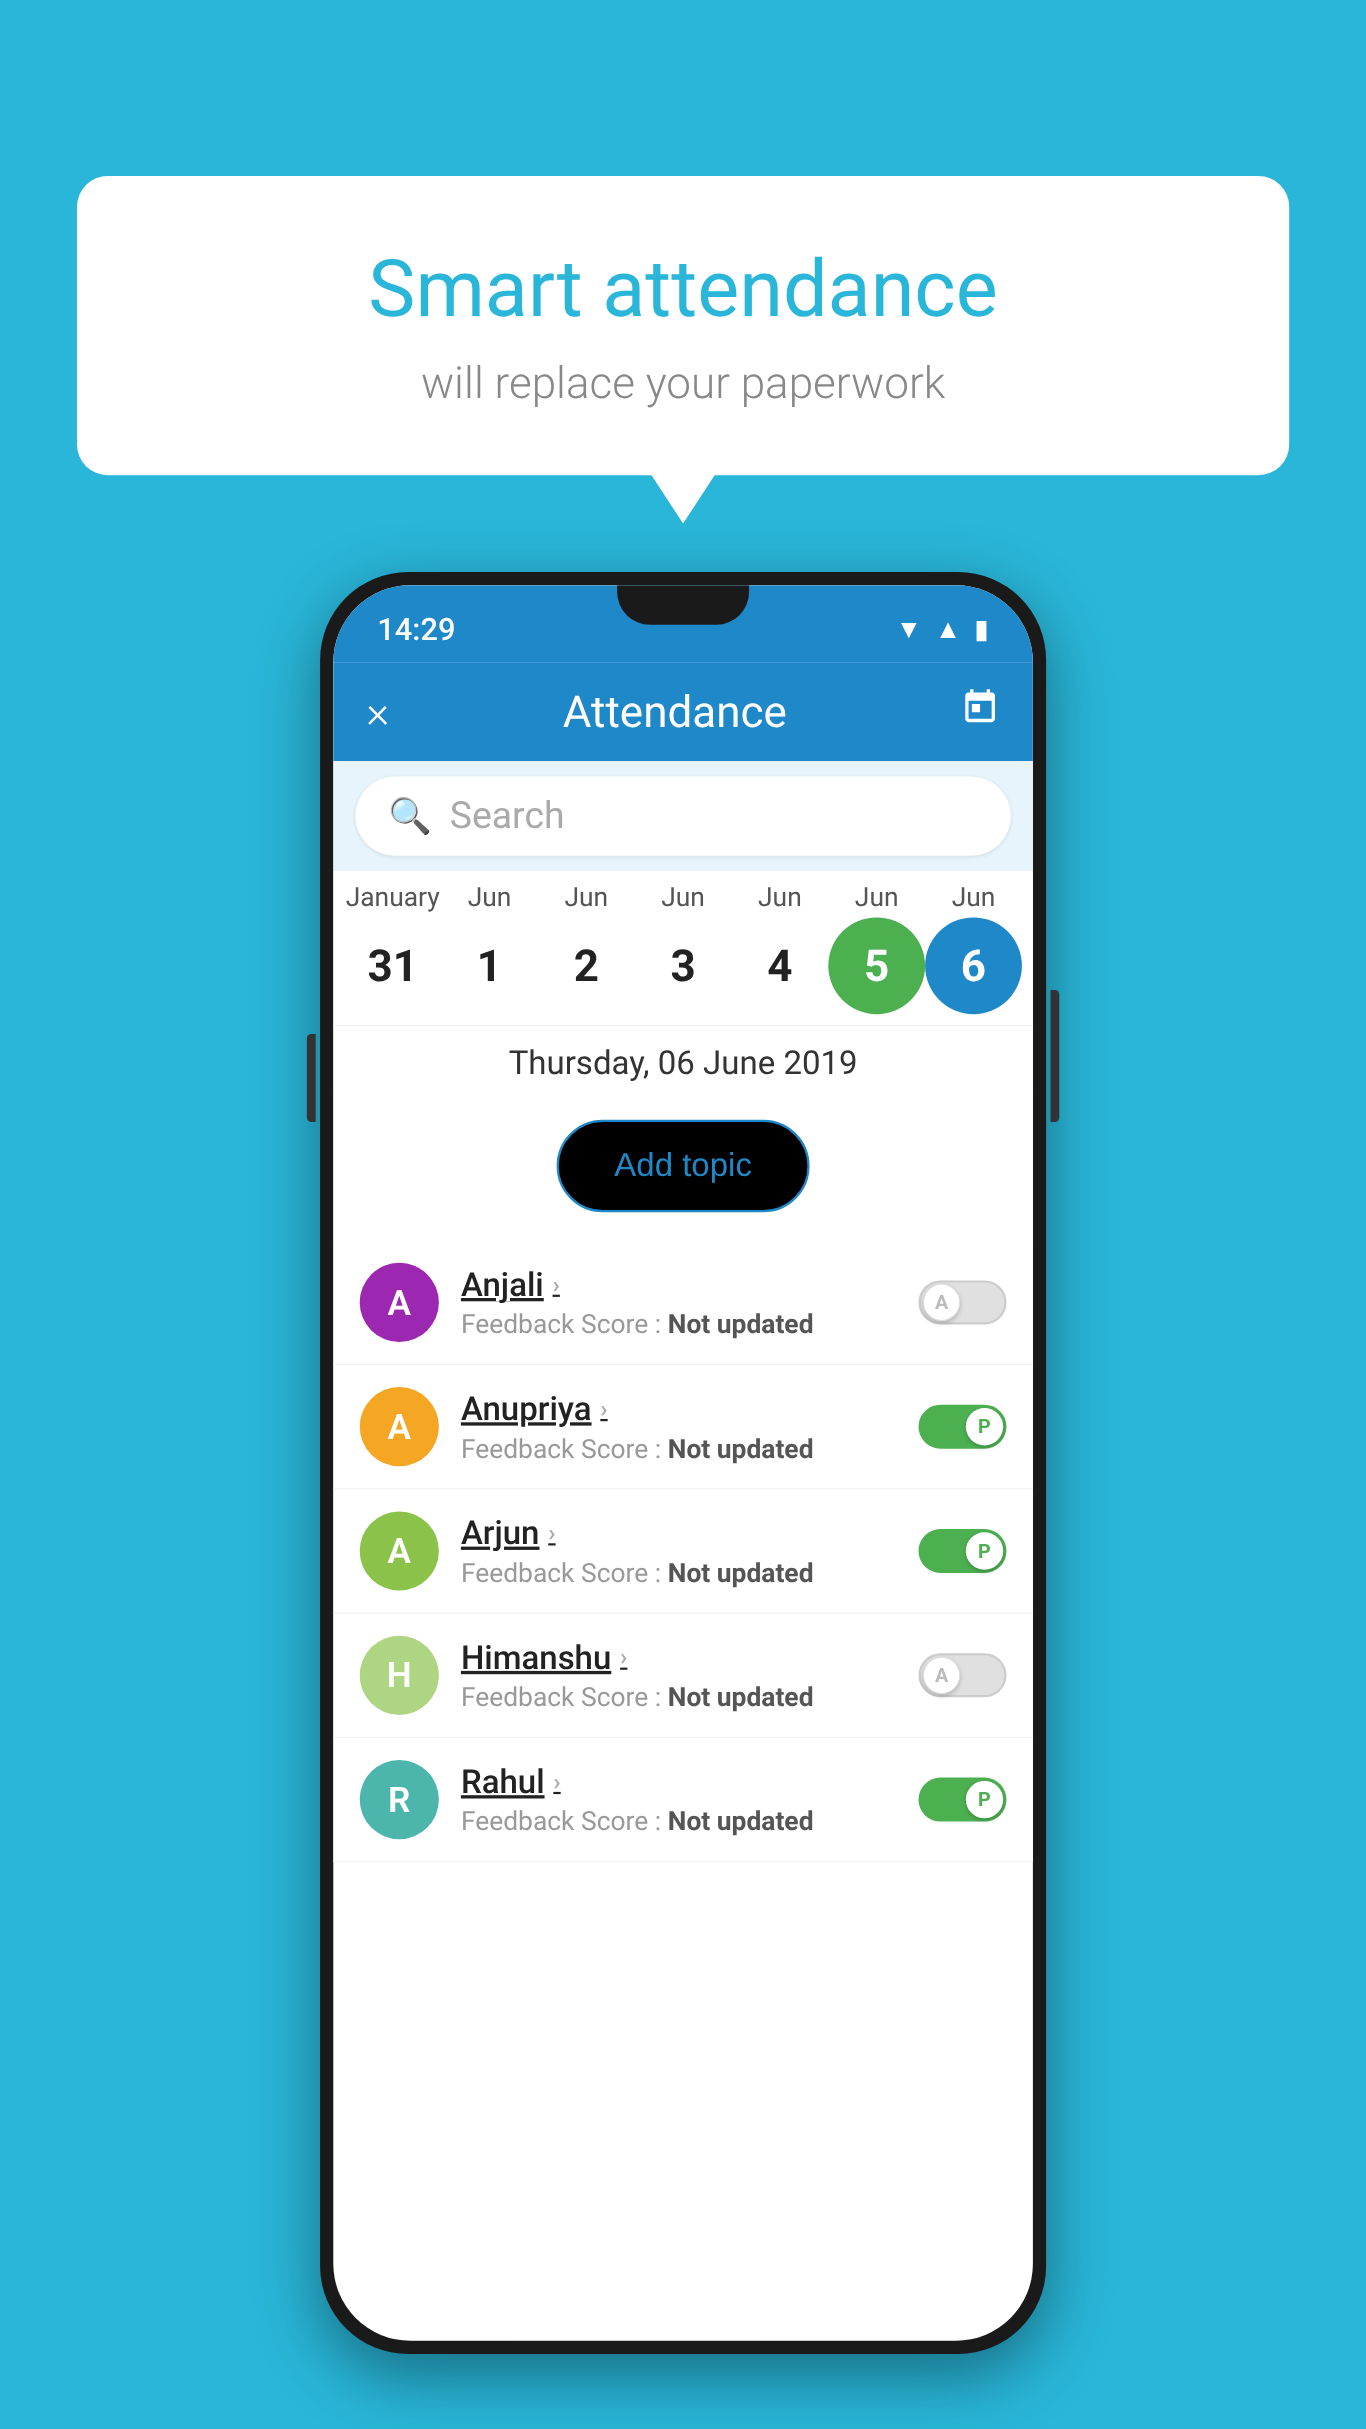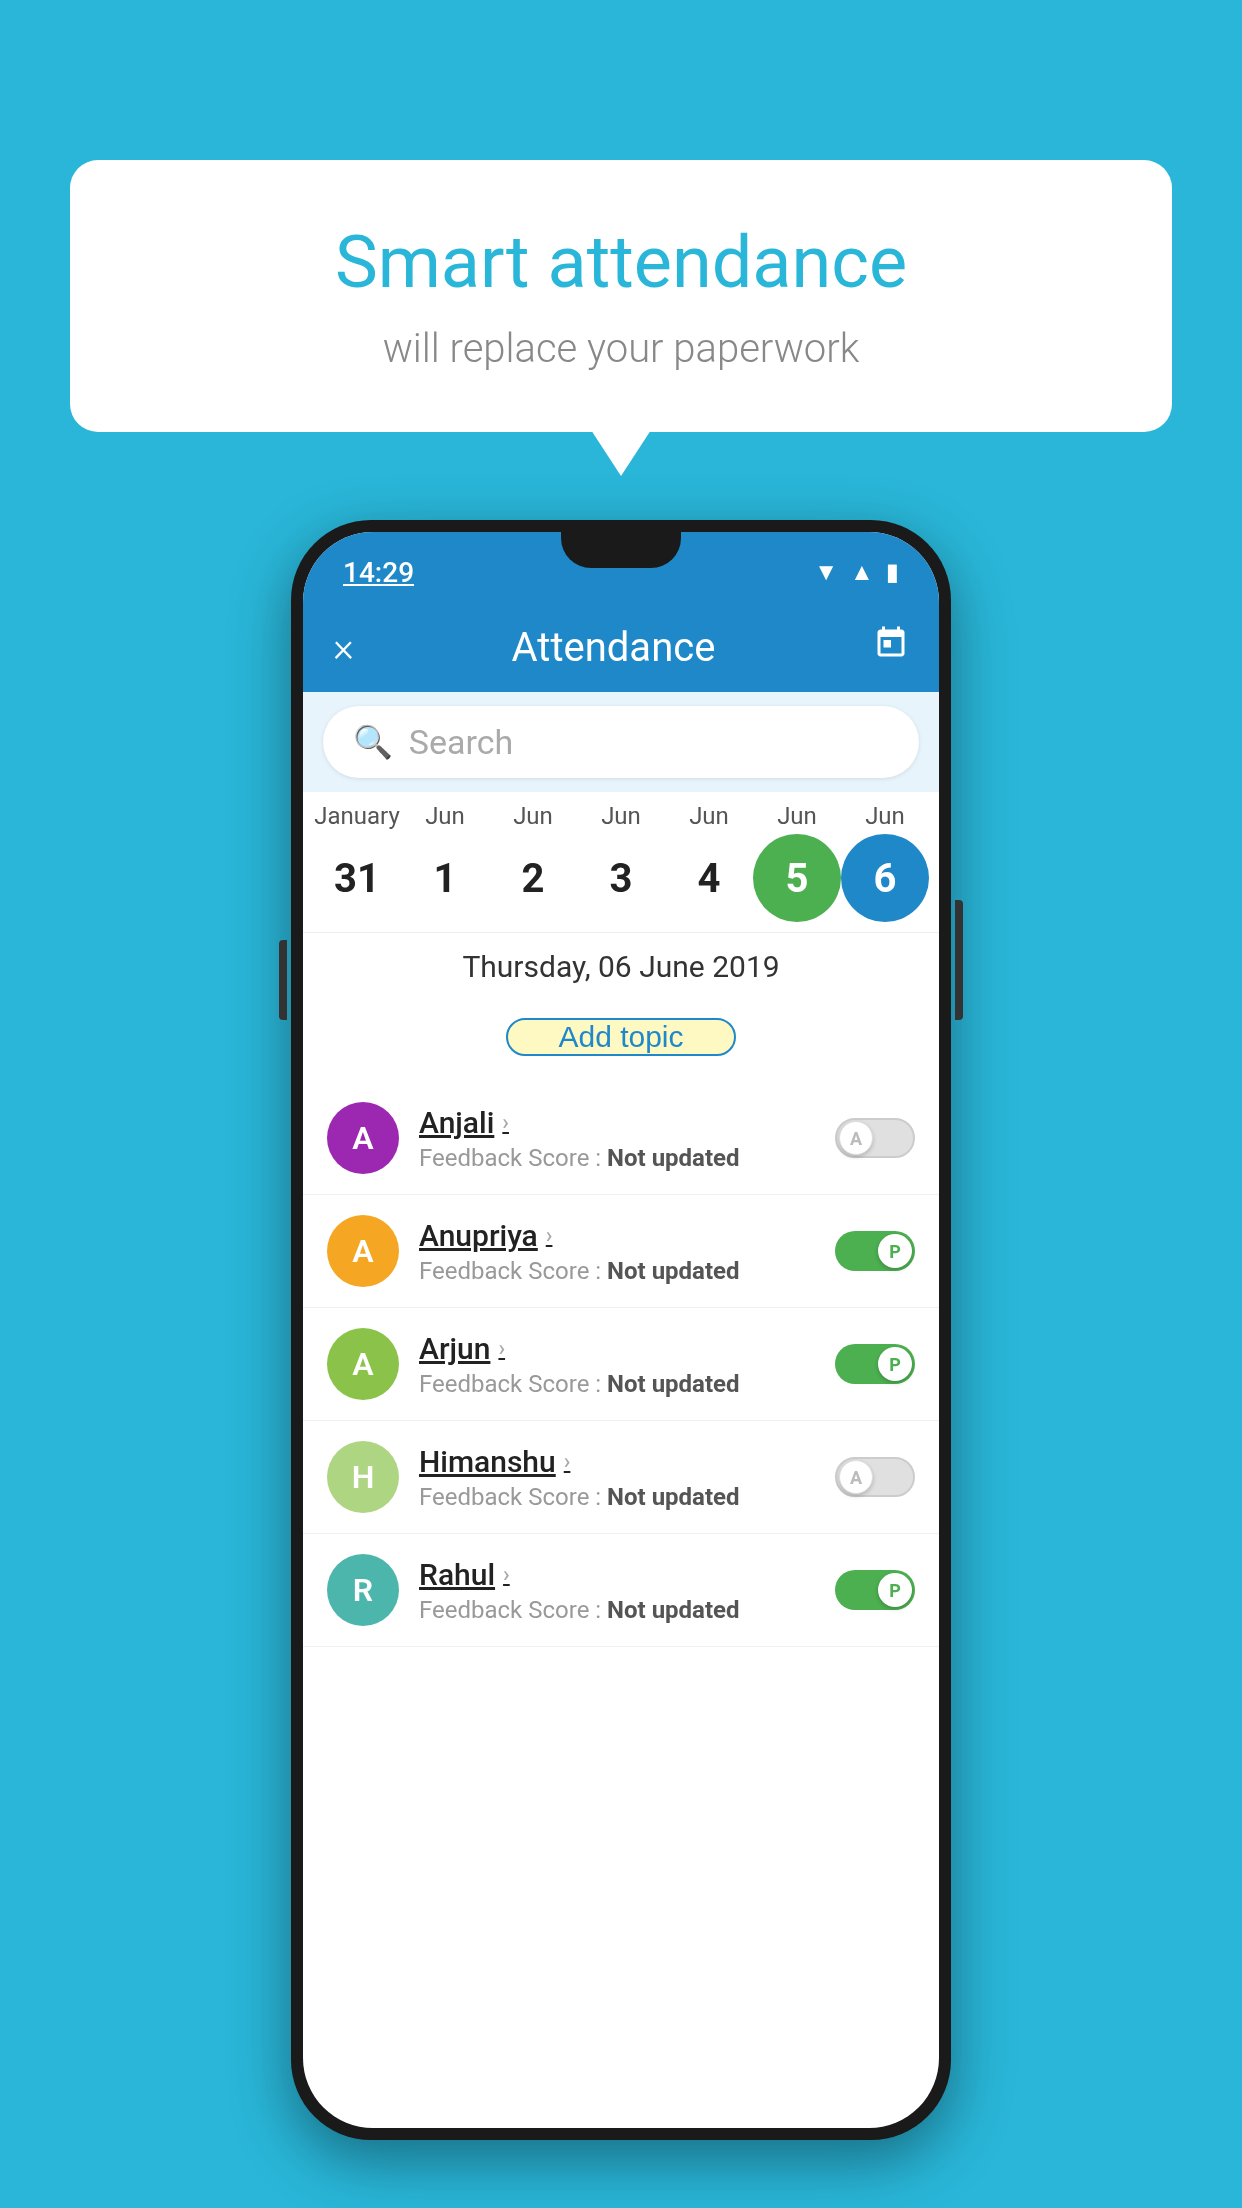--- a/index.html
+++ b/index.html
@@ -133,21 +133,20 @@
       justify-content: space-between;
       padding: 0 40px;
       padding-top: 0;
     }
 
     .status-time {
       color: white;
       font-size: 28px;
       font-weight: 500;
       margin-top: 10px;
-      text-decoration: underline;
     }
 
     .status-icons {
       display: flex;
       align-items: center;
       gap: 12px;
       margin-top: 10px;
     }
 
     .status-icon {
@@ -271,22 +270,22 @@
       font-size: 30px;
       color: #333;
     }
 
     
     .add-topic-btn {
       margin: 16px auto;
       display: block;
       border: 2px solid #1e88c8;
       border-radius: 50px;
-      padding: 0 50px;
-      background: #fef9c3;
+      padding: 23px 50px;
+      background: #000000;
       color: #1e88c8;
       font-size: 30px;
       cursor: pointer;
       width: fit-content;
     }
 
     
     .avg-feedback {
       text-align: center;
       padding: 8px 0 12px;

